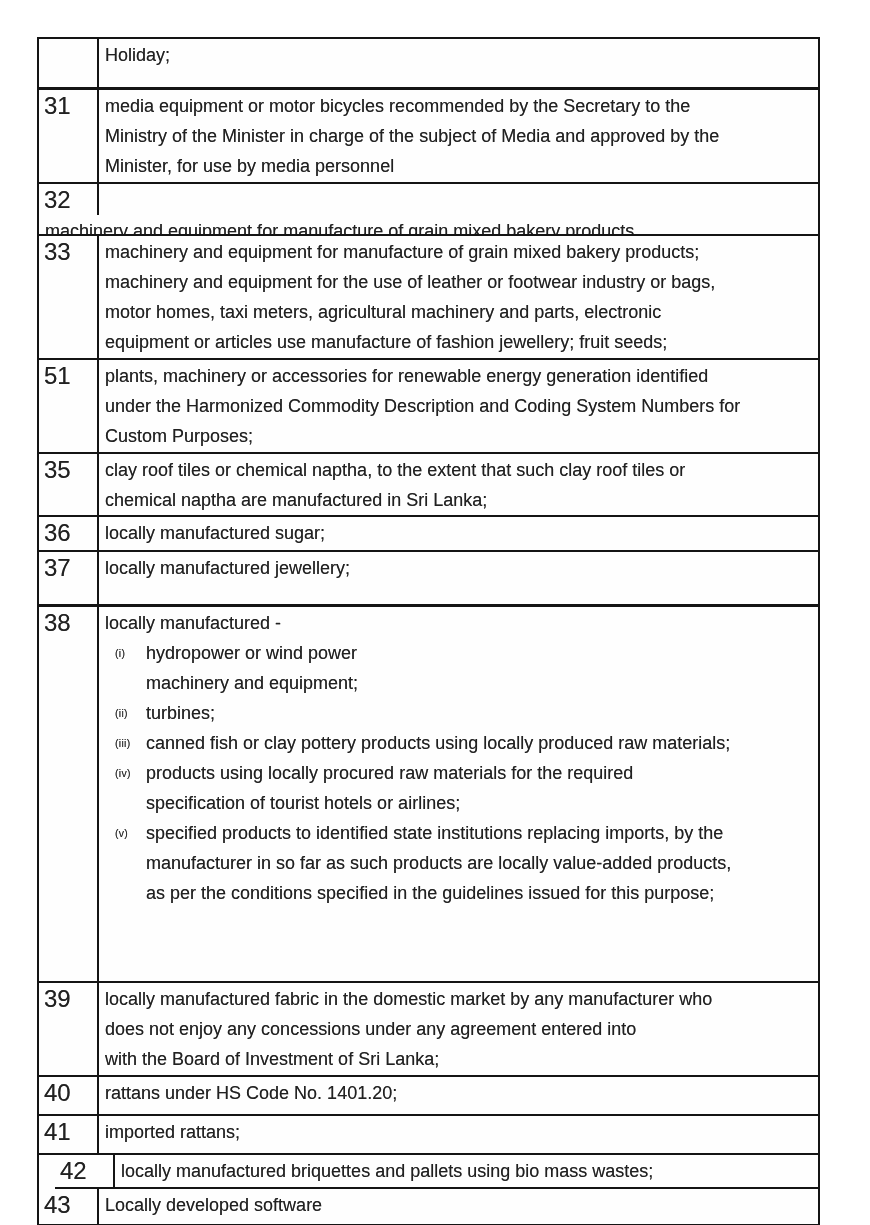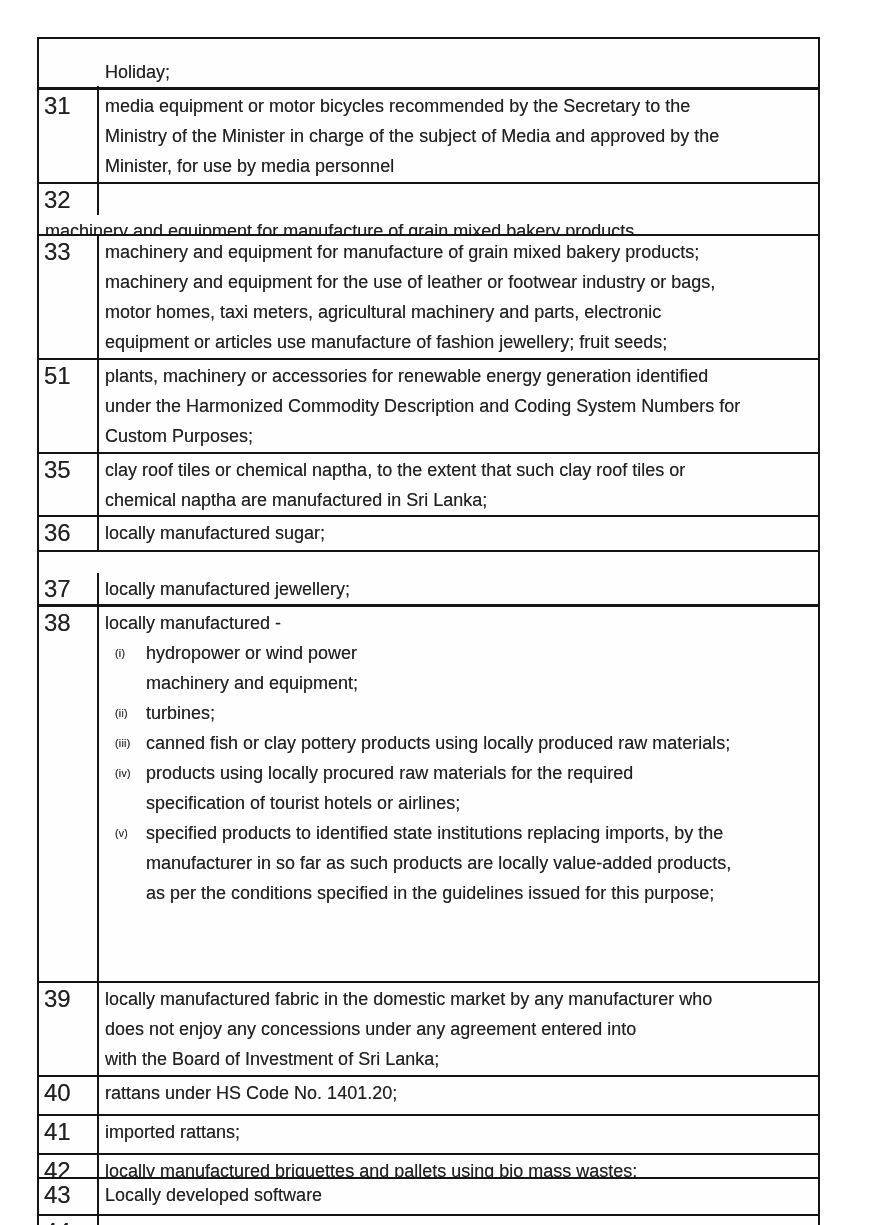--- a/index.html
+++ b/index.html
@@ -16,21 +16,21 @@
     width: 783px;
     border: 2px solid #141414;
     background: #fefefe;
     text-shadow: 0 0 0.5px rgba(25,25,25,0.55);
   }
   .row {
     display: flex;
     border-bottom: 2px solid #141414;
     overflow: hidden;
   }
-  .row.thick { border-bottom-width: 3px; align-items: flex-end; }
+  .row.thick { border-bottom-width: 3px; }
   .row:last-child { border-bottom: none; }
   .cell-num {
     width: 60px;
     flex: none;
     border-right: 2px solid #141414;
     padding: 1px 2px 0 5px;
     font-size: 24px;
     line-height: 30px;
   }
   .cell-text {
@@ -155,21 +155,21 @@
       <div class="cell-text">
         <div class="lines">rattans under HS Code No. 1401.20;</div>
       </div>
     </div>
     <div class="row" style="height: 39px;">
       <div class="cell-num">41</div>
       <div class="cell-text">
         <div class="lines">imported rattans;</div>
       </div>
     </div>
-    <div class="row" style="height: 24px;">
+    <div class="row" style="height: 34px; margin-left: 16px;">
       <div class="cell-num">42</div>
       <div class="cell-text">
         <div class="lines">locally manufactured briquettes and pallets using bio mass wastes;</div>
       </div>
     </div>
     <div class="row" style="height: 37px;">
       <div class="cell-num">43</div>
       <div class="cell-text">
         <div class="lines">Locally developed software</div>
       </div>

